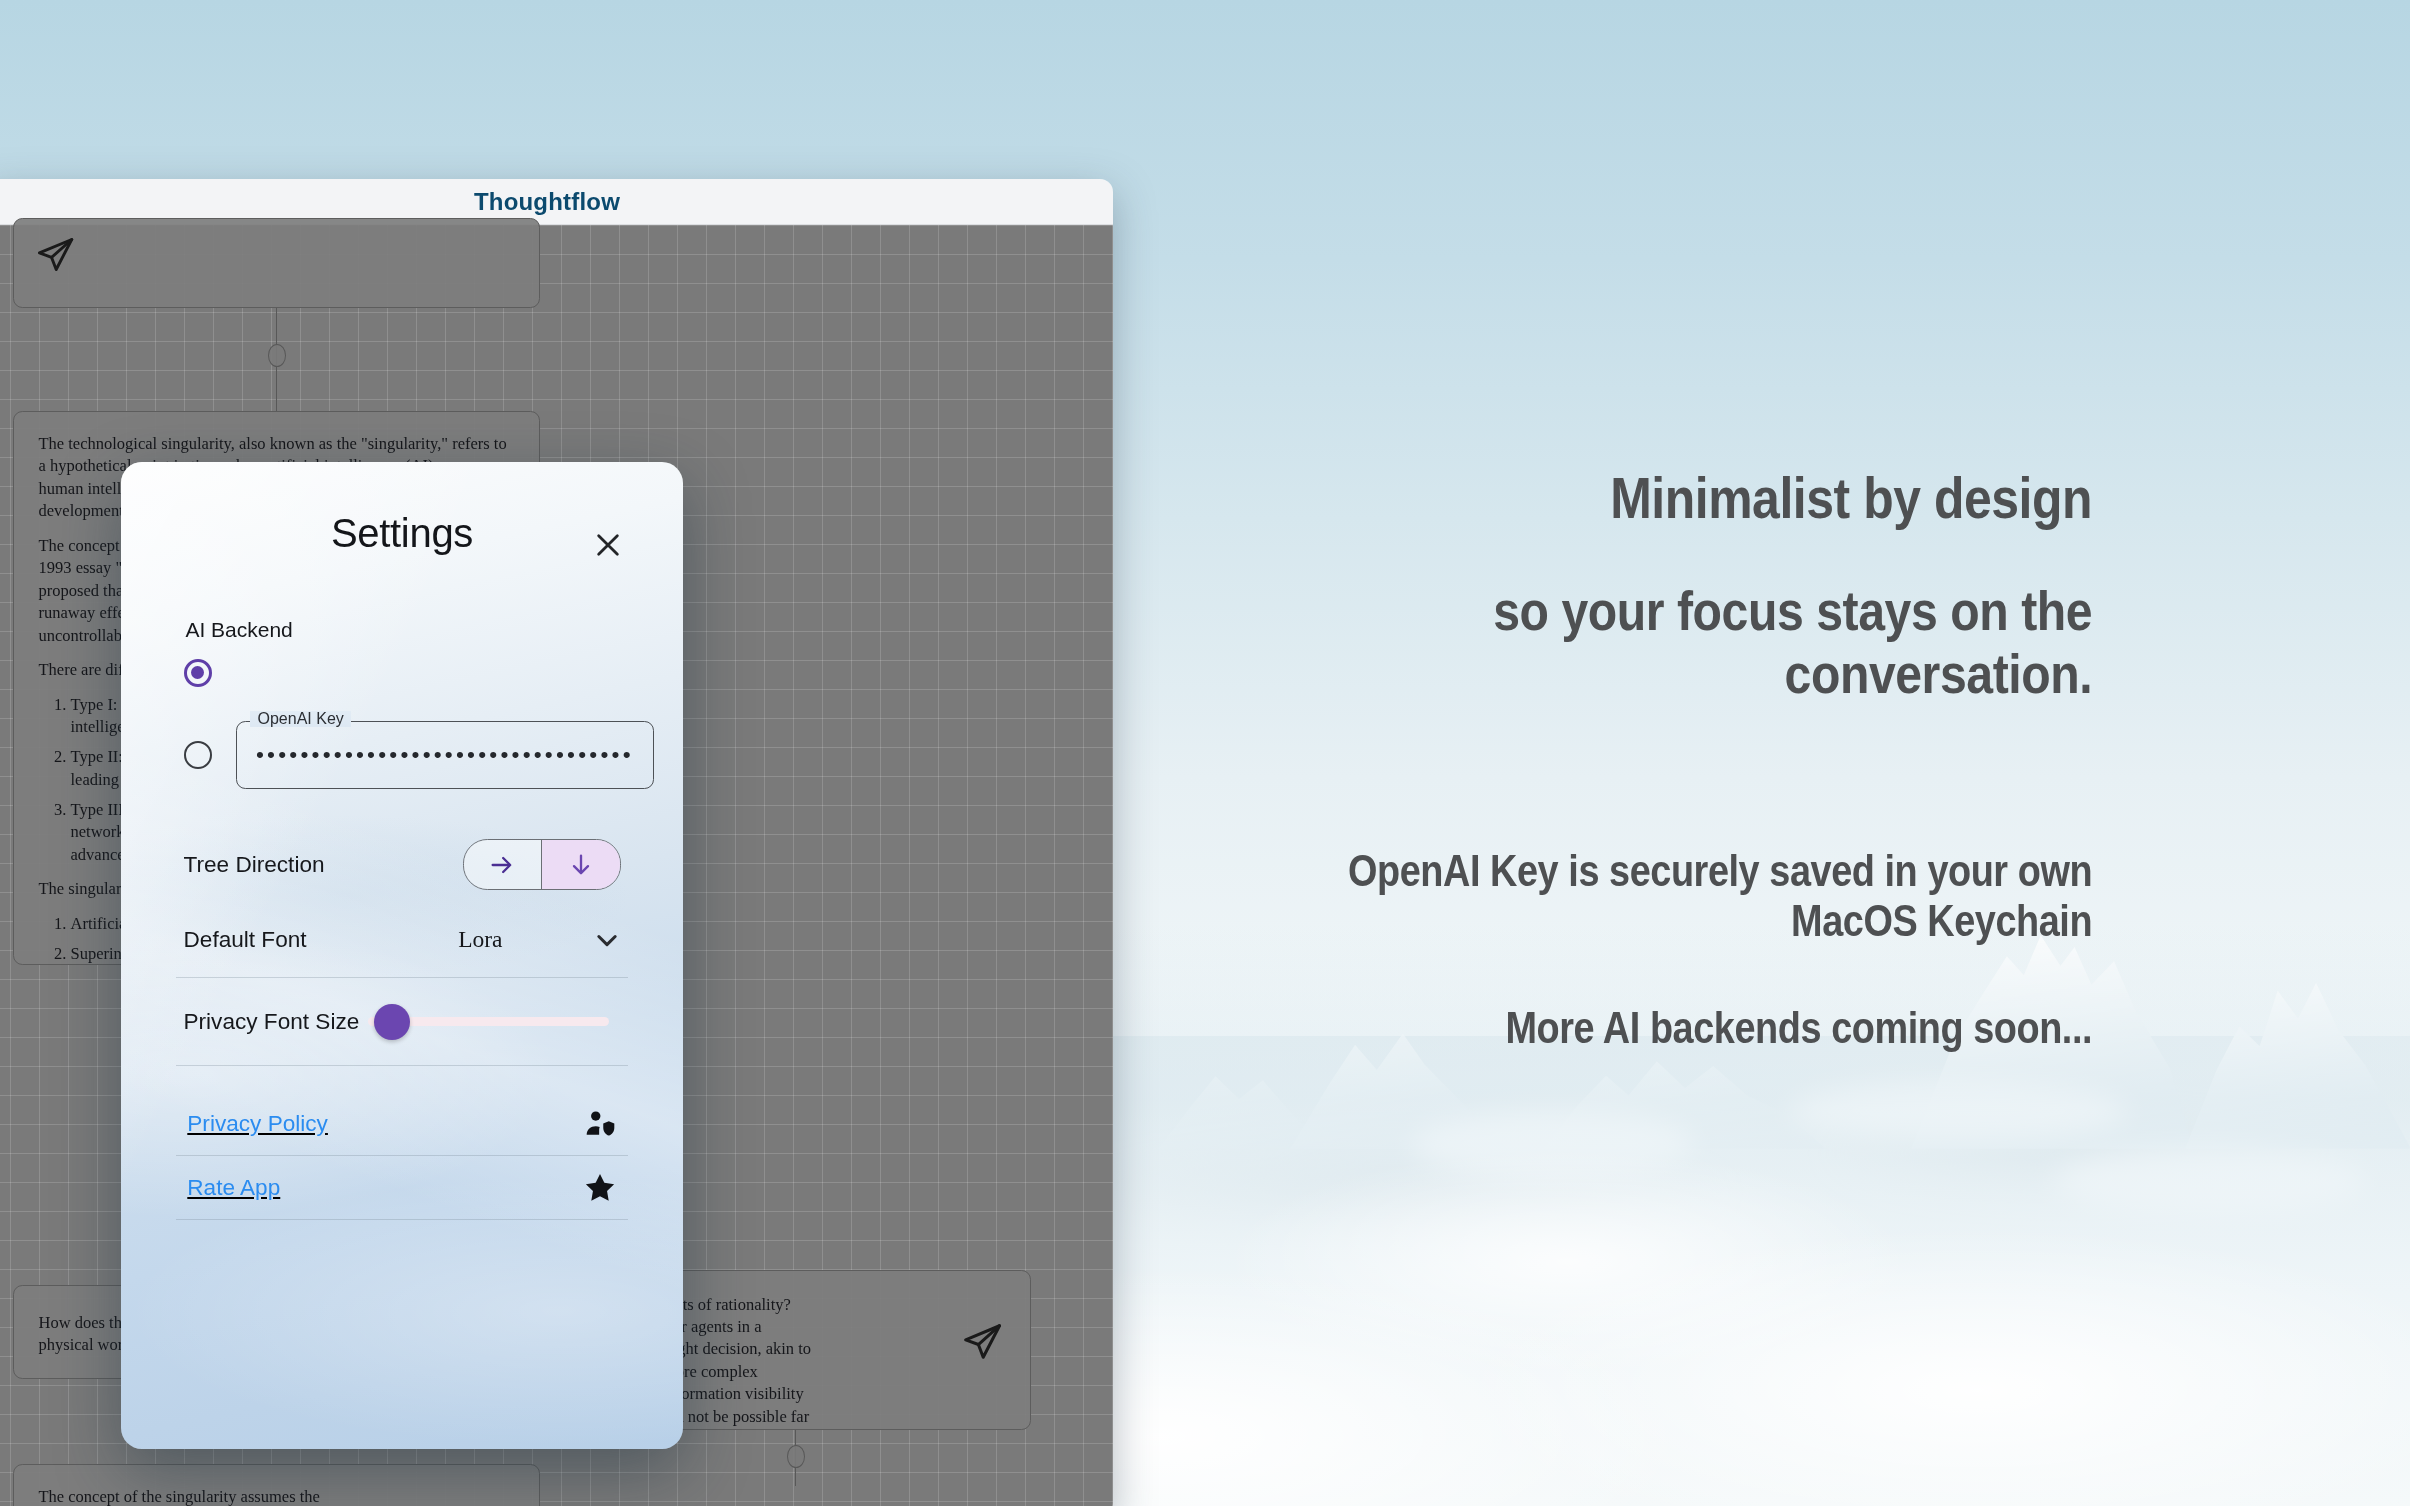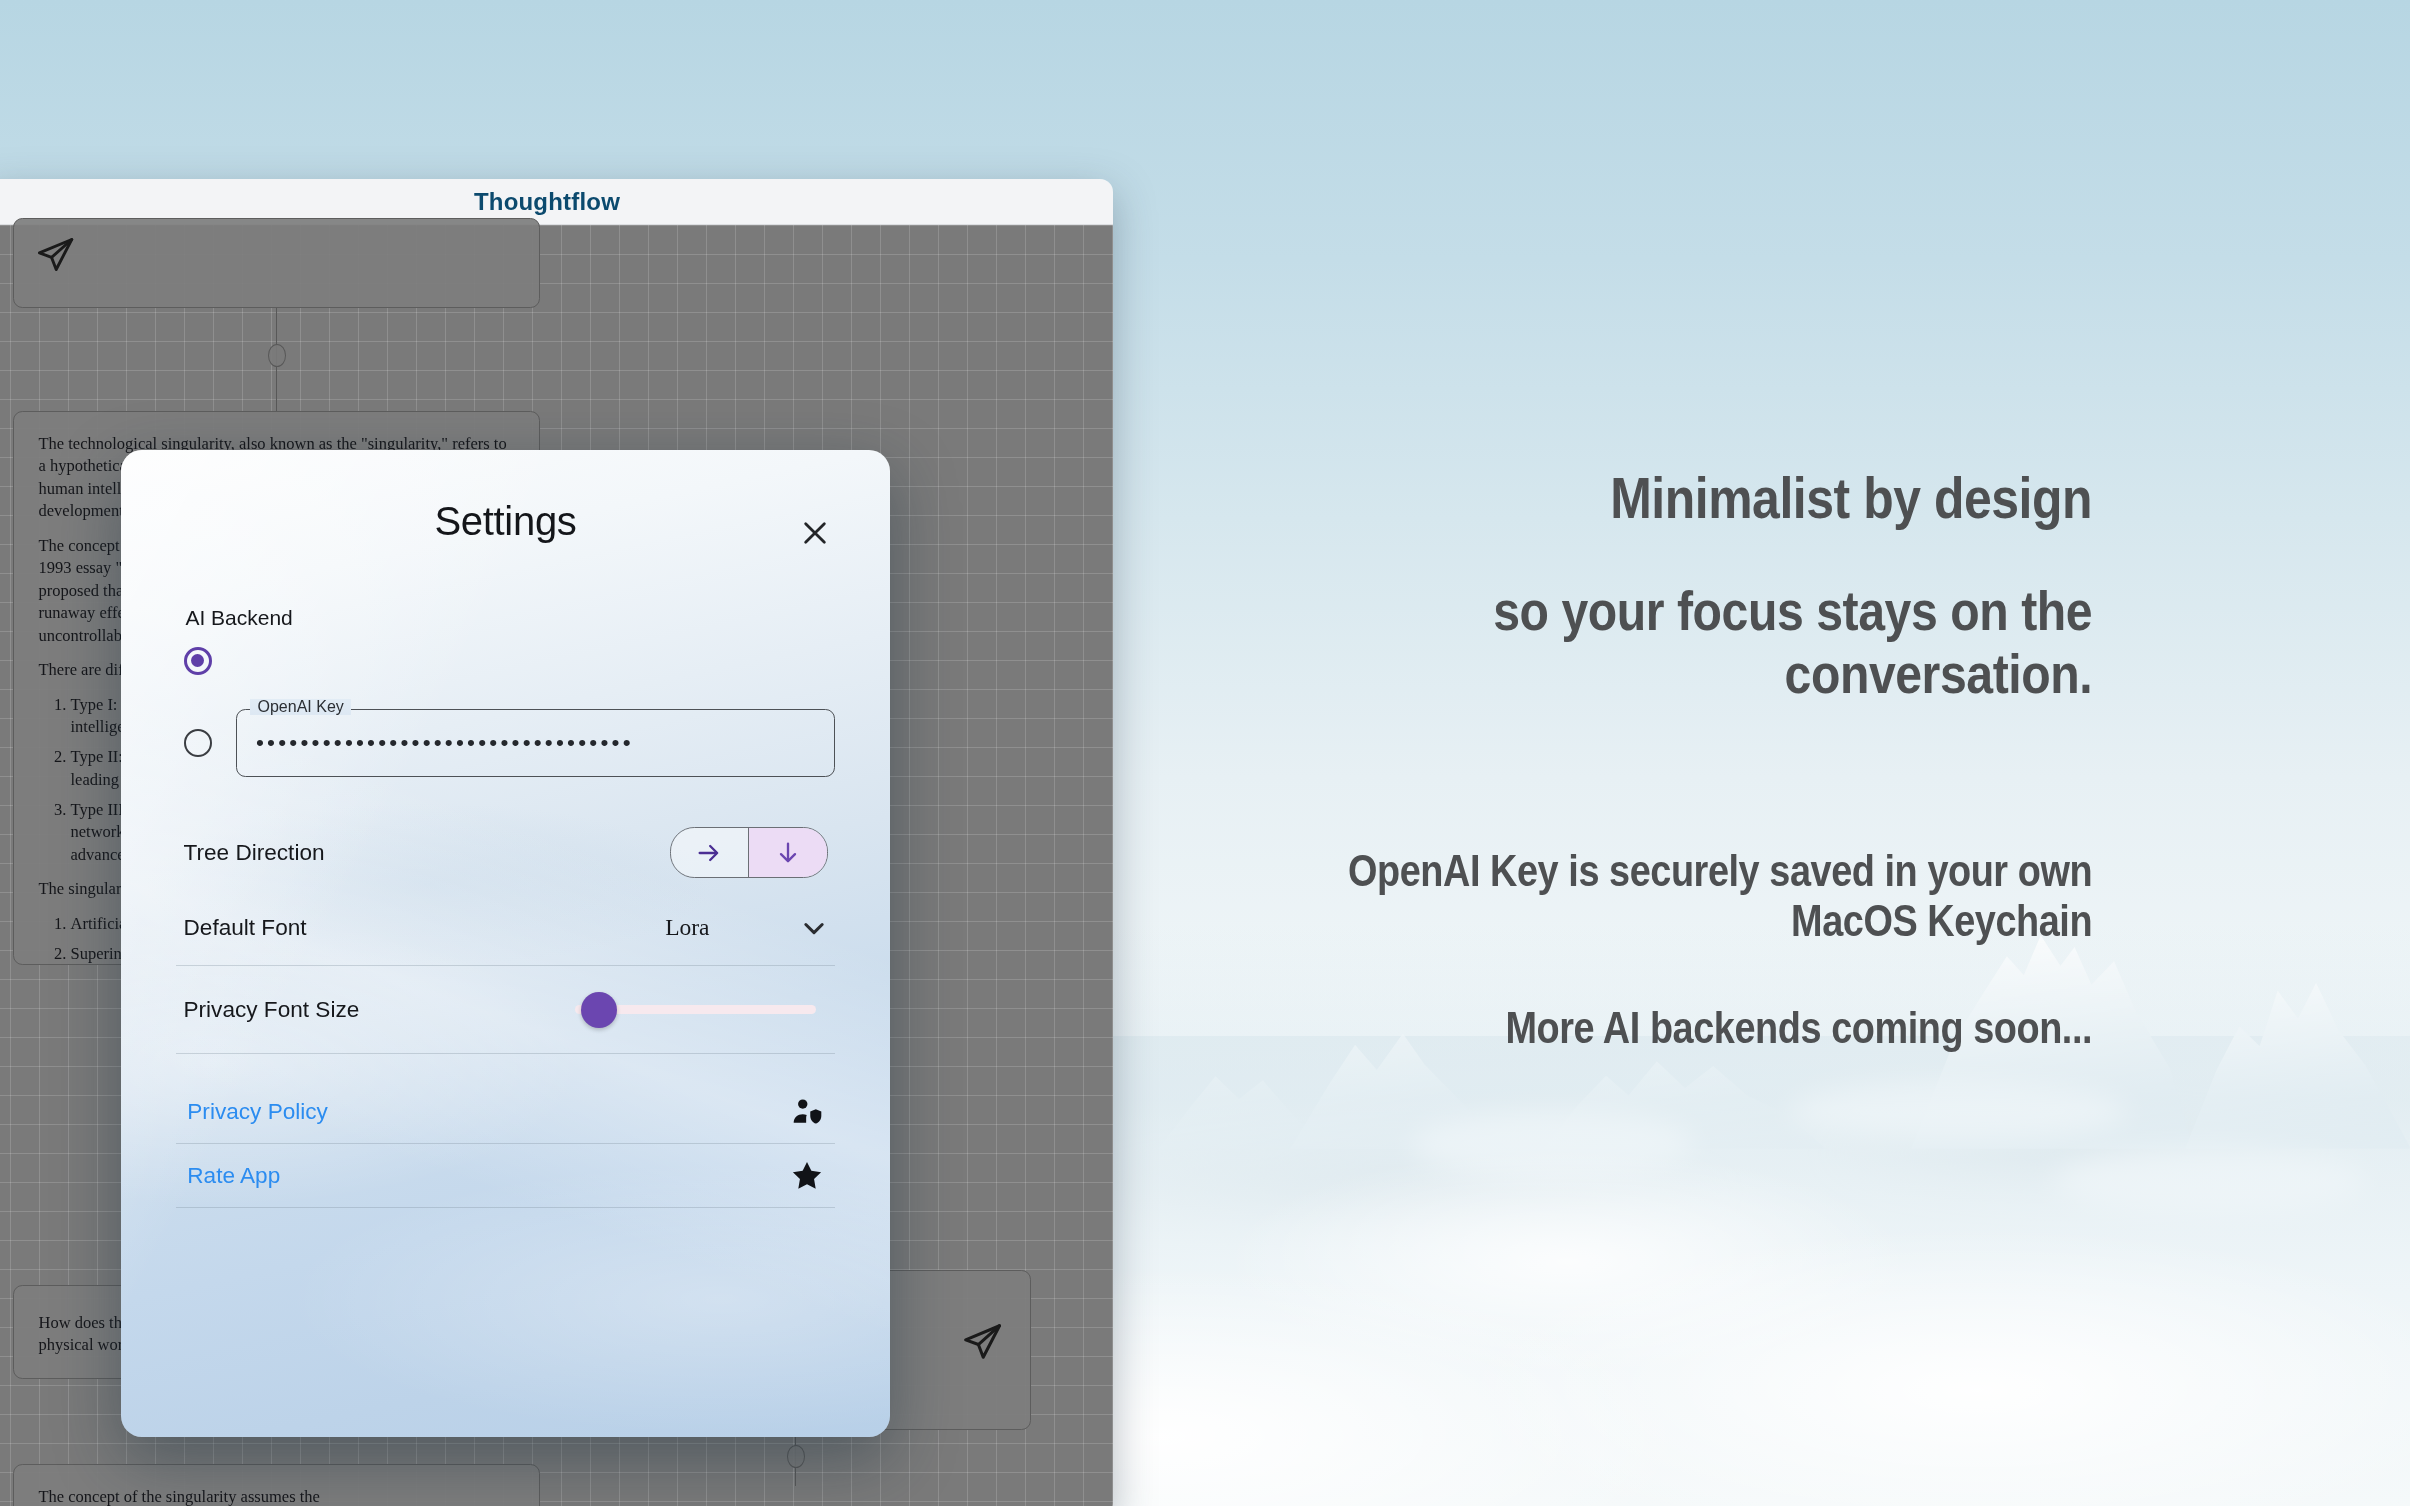--- a/index.html
+++ b/index.html
@@ -141,22 +141,22 @@
     height: 21px;
     border: 1.4px solid #585858;
     border-radius: 50%;
     background: rgba(122,122,122,0.9);
   }
 
   
   #settings-dialog {
     position: absolute;
     left: 121px;
-    top: 450px;
-    width: 769px;
+    top: 462px;
+    width: 562px;
     height: 987px;
     border-radius: 21px;
     overflow: hidden;
     box-shadow: 0 22.6px 66px rgba(25,45,60,0.42);
     background: linear-gradient(168deg,
        #fbfcfd 0%,
        #f3f7fa 14%,
        #e6eef5 30%,
        #d9e5f0 46%,
        #ccdded 60%,
@@ -341,20 +341,21 @@
   }
 
   .link-row {
     display: flex;
     align-items: center;
     justify-content: space-between;
     height: 63px;
     border-bottom: 0.9px solid rgba(120,135,150,0.30);
     padding: 0 9.4px 0 11.3px;
     cursor: pointer;
+    text-decoration: underline;
   }
   .link-text {
     font-size: 22.6px;
     color: #2b8cf0;
   }
   .link-icon { width: 38px; height: 38px; display: flex; align-items: center; justify-content: center; }
 
   .links-block { margin-top: 26px; }
 
   

